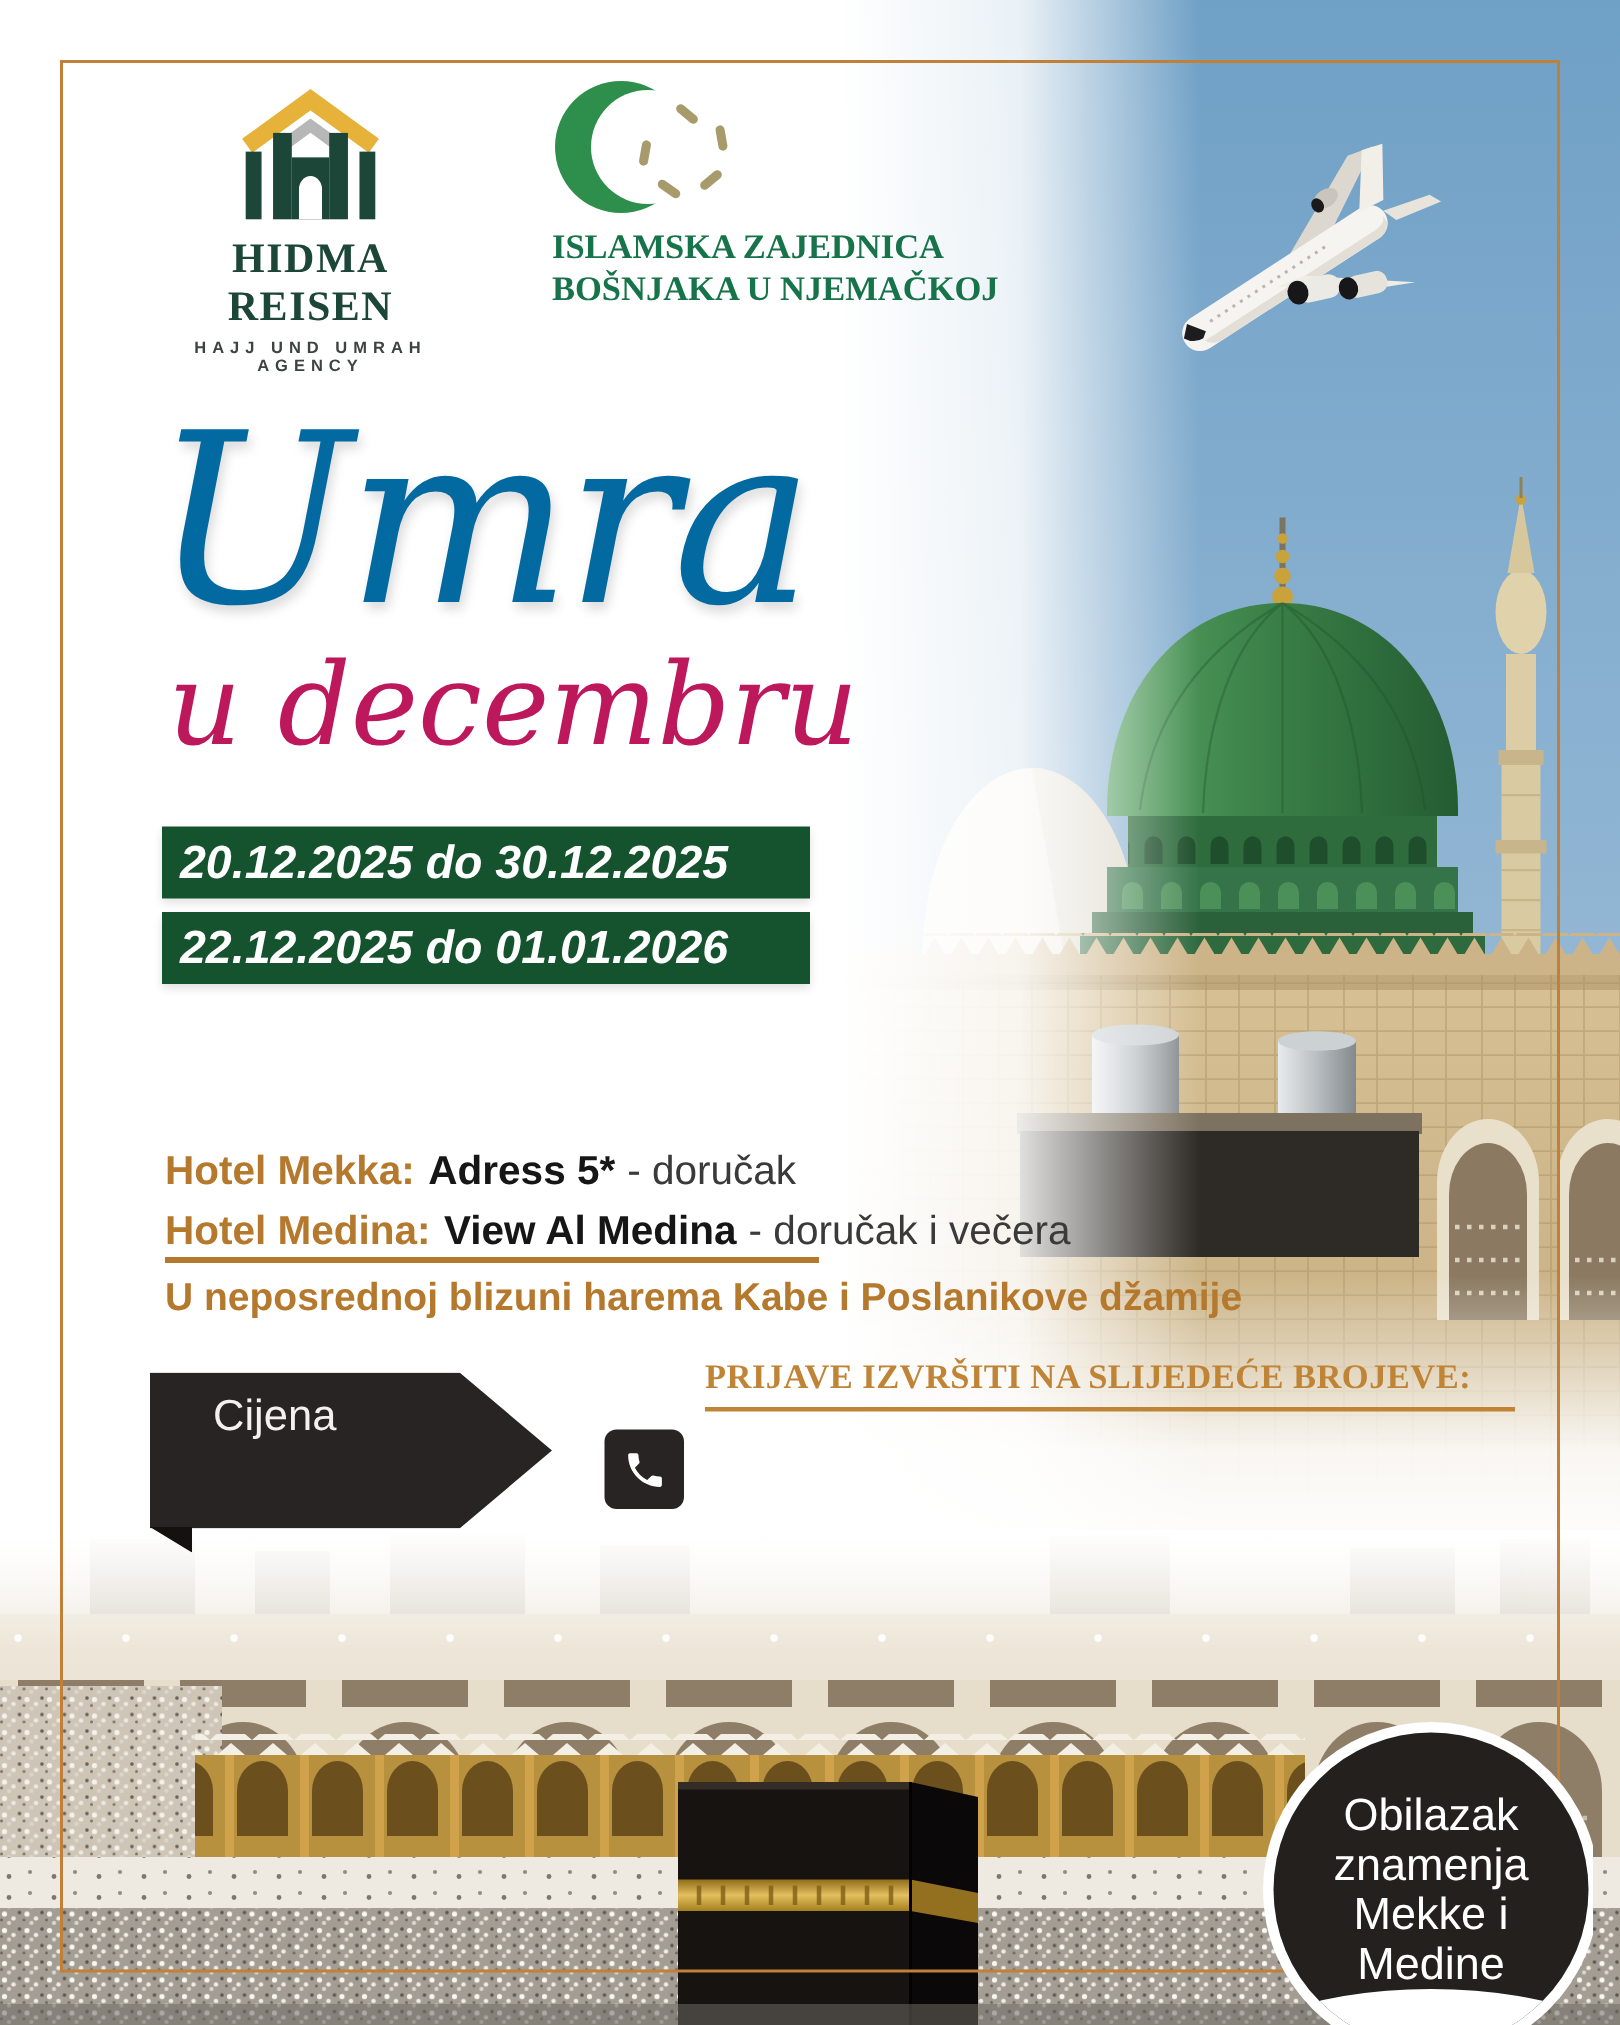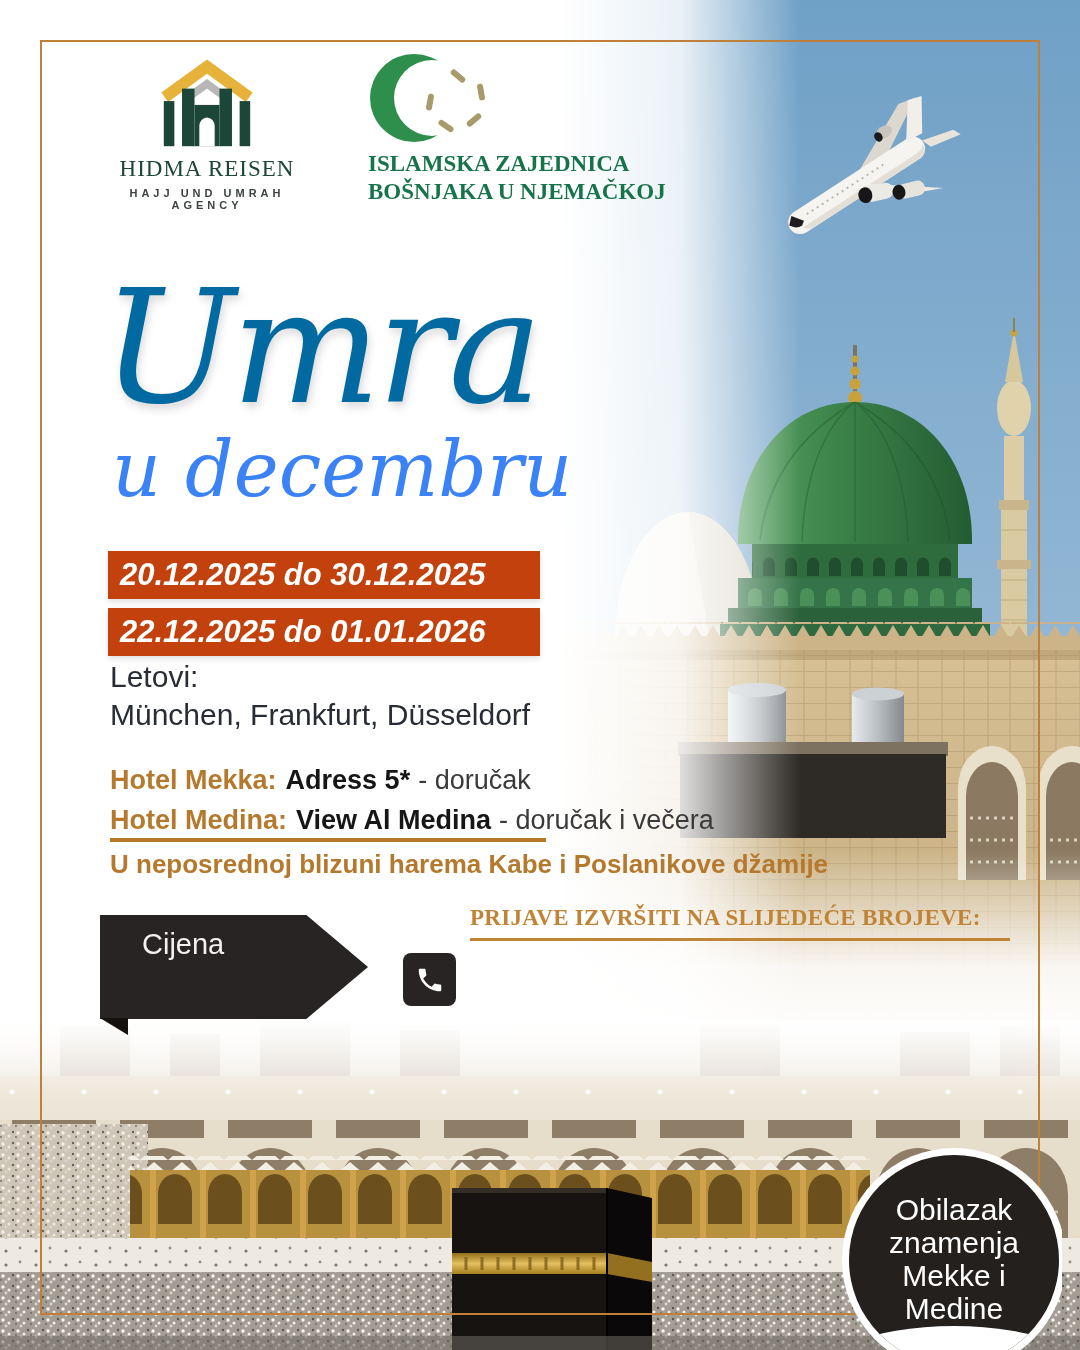--- a/index.html
+++ b/index.html
@@ -4,32 +4,32 @@
 <style>
   html,body{margin:0;padding:0;}
   body{width:1080px;height:1350px;overflow:hidden;background:#fff;font-family:"Liberation Sans",sans-serif;}
   .poster{position:relative;width:1080px;height:1350px;background:#fff;overflow:hidden;}
 
   .photo-dome{position:absolute;top:0;right:0;width:520px;height:1045px;z-index:1;}
   .photo-kaaba{position:absolute;left:0;top:1020px;width:1080px;height:330px;z-index:1;}
   .frame{position:absolute;left:40px;right:40px;top:40px;bottom:35px;border:2px solid #c0803a;z-index:2;pointer-events:none;}
 
   .logo-hidma{position:absolute;left:98px;top:56px;width:218px;text-align:center;z-index:3;}
-  .hidma-name{font-family:"Liberation Serif",serif;font-weight:400;font-size:23px;color:#1c4637;letter-spacing:1px;margin-top:2px;}
+  .hidma-name{font-family:"Liberation Serif",serif;font-weight:700;font-size:28px;color:#1c4637;letter-spacing:1px;margin-top:2px;}
   .hidma-tag{font-size:11px;letter-spacing:4px;color:#3d4440;margin-top:5px;font-weight:700;}
 
   .logo-iz{position:absolute;left:368px;top:50px;width:300px;text-align:left;z-index:3;}
   .iz-line{font-family:"Liberation Serif",serif;font-weight:700;font-size:23px;color:#17744a;line-height:28px;}
 
   .plane{position:absolute;left:742px;top:86px;width:258px;height:192px;z-index:3;}
 
   .title{position:absolute;left:102px;top:268px;font-family:"DejaVu Serif",serif;font-style:italic;font-weight:400;font-size:158px;line-height:1;color:#0369a1;z-index:3;letter-spacing:-4px;text-shadow:2px 5px 8px rgba(0,0,0,.15);}
-  .subtitle{position:absolute;left:112px;top:432px;font-family:"DejaVu Serif",serif;font-style:italic;font-weight:400;font-size:76px;line-height:1;color:#3b82f6;z-index:3;}
-
-  .date-banner{position:absolute;left:108px;width:432px;height:48px;background:#c2410c;color:#fff;font-style:italic;font-weight:700;font-size:31px;display:flex;align-items:center;padding-left:12px;box-sizing:border-box;z-index:3;white-space:nowrap;box-shadow:0 3px 6px rgba(0,0,0,.12);}
+  .subtitle{position:absolute;left:112px;top:432px;font-family:"DejaVu Serif",serif;font-style:italic;font-weight:400;font-size:76px;line-height:1;color:#be185d;z-index:3;}
+
+  .date-banner{position:absolute;left:108px;width:432px;height:48px;background:#14532d;color:#fff;font-style:italic;font-weight:700;font-size:31px;display:flex;align-items:center;padding-left:12px;box-sizing:border-box;z-index:3;white-space:nowrap;box-shadow:0 3px 6px rgba(0,0,0,.12);}
   .b1{top:551px;}
   .b2{top:608px;}
 
   .flights{position:absolute;left:110px;top:658px;z-index:3;color:#272c36;font-size:30px;line-height:38px;}
 
   .hotels{position:absolute;left:110px;top:760px;z-index:3;font-size:27px;line-height:40px;white-space:nowrap;}
   .h-label{color:#b5792e;font-weight:700;}
   .h-name{color:#161616;font-weight:700;margin-left:9px;}
   .h-meals{color:#3a3a3a;margin-left:8px;}
 
@@ -283,24 +283,20 @@
     <div class="iz-line">ISLAMSKA ZAJEDNICA</div>
     <div class="iz-line">BOŠNJAKA U NJEMAČKOJ</div>
   </div>
 
   <div class="title">Umra</div>
   <div class="subtitle">u decembru</div>
 
   <div class="date-banner b1">20.12.2025 do 30.12.2025</div>
   <div class="date-banner b2">22.12.2025 do 01.01.2026</div>
 
-  <div class="flights">
-    <div>Letovi:</div>
-    <div>München, Frankfurt, Düsseldorf</div>
-  </div>
 
   <div class="hotels">
     <div class="hotel-line"><span class="h-label">Hotel Mekka:</span><span class="h-name">Adress 5*</span><span class="h-meals">- doručak</span></div>
     <div class="hotel-line"><span class="h-label">Hotel Medina:</span><span class="h-name">View Al Medina</span><span class="h-meals">- doručak i večera</span></div>
   </div>
 
   <div class="divider"></div>
   <div class="note">U neposrednoj blizuni harema Kabe i Poslanikove džamije</div>
 
   <div class="price-tag">

